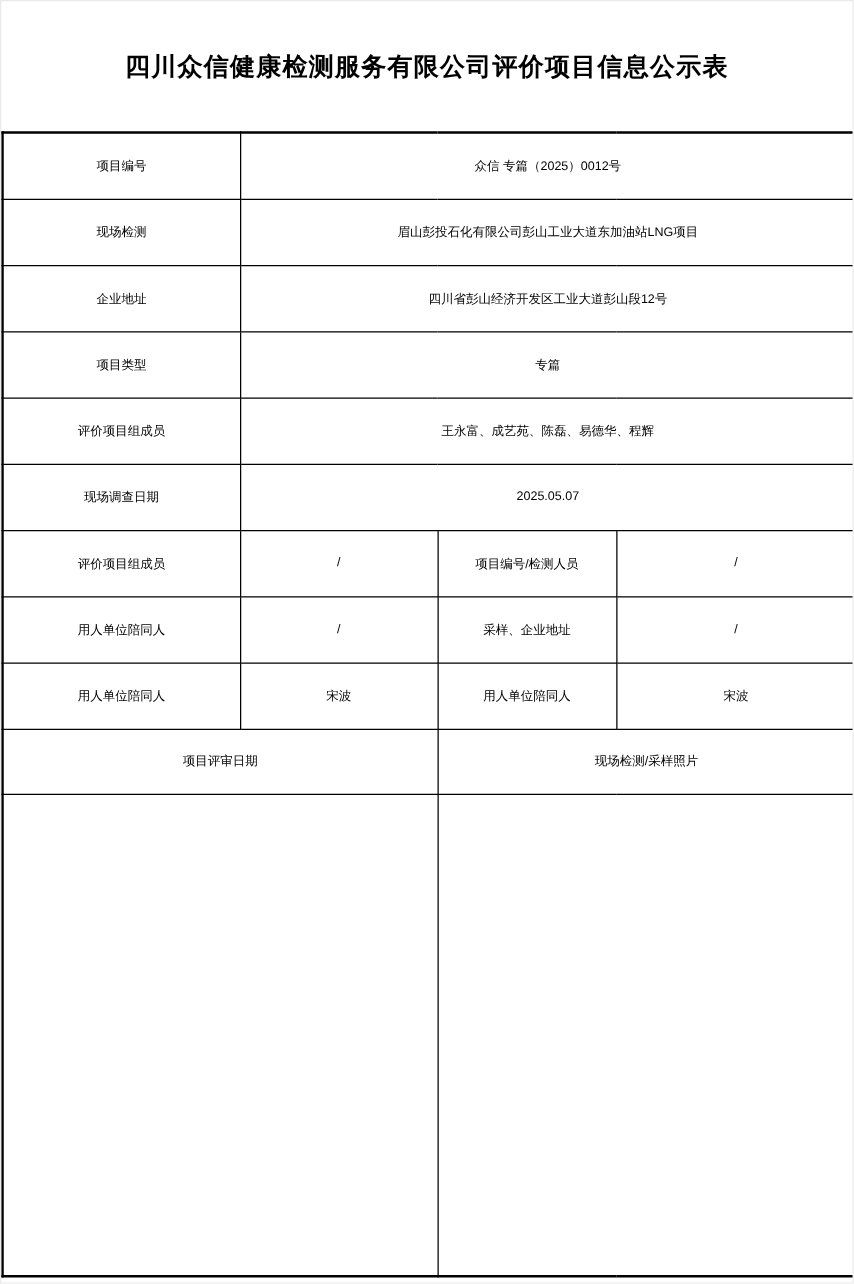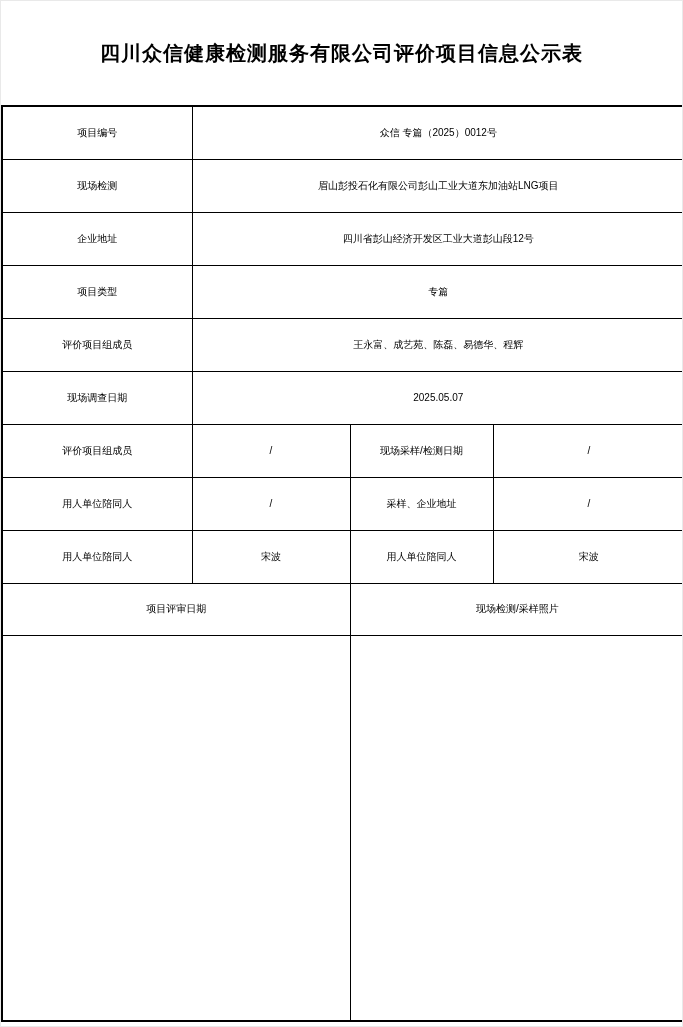--- a/index.html
+++ b/index.html
@@ -89,21 +89,21 @@
         <td class="label-cell">评价项目组成员</td>
         <td class="value-cell" colspan="3">王永富、成艺苑、陈磊、易德华、程辉</td>
       </tr>
       <tr class="data-row">
         <td class="label-cell">现场调查日期</td>
         <td class="value-cell" colspan="3">2025.05.07</td>
       </tr>
       <tr class="data-row">
         <td class="label-cell">评价项目组成员</td>
         <td class="value-cell">/</td>
-        <td class="label-cell">现场采样/检测日期</td>
+        <td class="label-cell">项目编号/检测人员</td>
         <td class="value-cell">/</td>
       </tr>
       <tr class="data-row">
         <td class="label-cell">用人单位陪同人</td>
         <td class="value-cell">/</td>
         <td class="label-cell">采样、企业地址</td>
         <td class="value-cell">/</td>
       </tr>
       <tr class="data-row">
         <td class="label-cell">用人单位陪同人</td>

